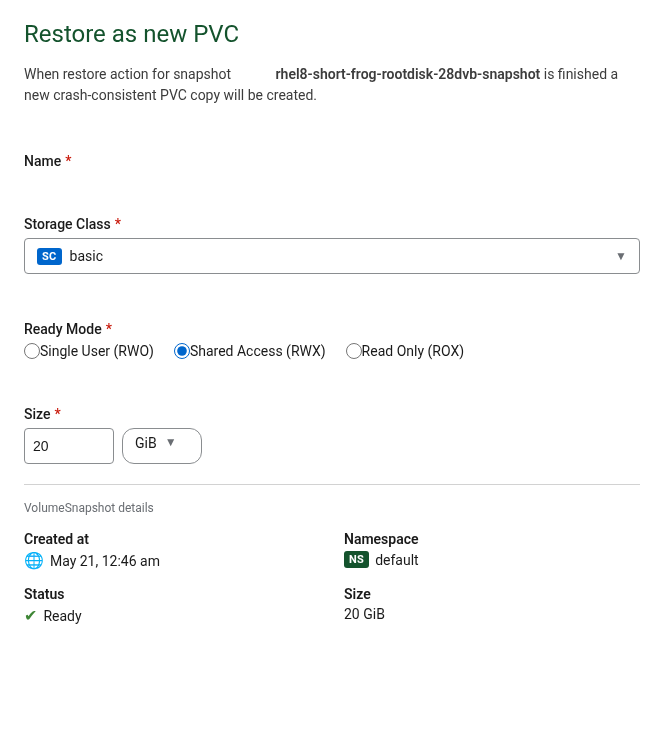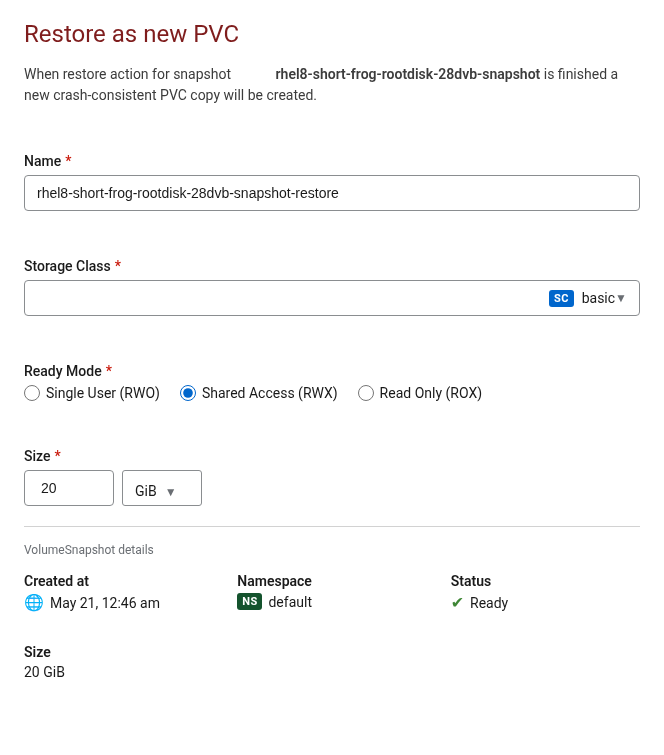--- a/index.html
+++ b/index.html
@@ -9,21 +9,21 @@
       color: #1a1a1a;
       background: #fff;
       padding: 20px 24px;
       max-width: 664px;
     }
 
     .page-title {
       font-size: 24px;
       font-weight: 400;
       margin-bottom: 16px;
-      color: #7f1d1d;
+      color: #14532d;
     }
 
     .description {
       font-size: 14px;
       color: #3c3c3c;
       margin-bottom: 24px;
       line-height: 1.5;
     }
 
     .description strong {
@@ -66,21 +66,21 @@
       border: 1px solid #8a8d90;
       border-radius: 4px;
       padding: 6px 12px;
       font-size: 14px;
       color: #1a1a1a;
       background: #fff;
       height: 36px;
       cursor: pointer;
       display: flex;
       align-items: center;
-      justify-content: flex-end;
+      justify-content: space-between;
     }
 
     .select-display-left {
       display: flex;
       align-items: center;
       gap: 8px;
     }
 
     .sc-badge {
       background: #0066cc;
@@ -100,21 +100,20 @@
     .radio-group {
       display: flex;
       align-items: center;
       gap: 20px;
       flex-wrap: wrap;
     }
 
     .radio-option {
       display: flex;
       align-items: center;
-      gap: 6px;
       cursor: pointer;
     }
 
     .radio-option input[type="radio"] {
       width: 16px;
       height: 16px;
       cursor: pointer;
       accent-color: #0066cc;
     }
 
@@ -126,58 +125,58 @@
     .size-row {
       display: flex;
       align-items: center;
       gap: 8px;
     }
 
     .size-input {
       width: 90px;
       border: 1px solid #8a8d90;
       border-radius: 4px;
-      padding: 6px 16px;
+      padding: 6px 8px;
       font-size: 14px;
       color: #1a1a1a;
       height: 36px;
       outline: none;
     }
 
     .unit-select-display {
       border: 1px solid #8a8d90;
-      border-radius: 3px;
+      border-radius: 12px;
       padding: 6px 10px 6px 12px;
       font-size: 14px;
       color: #1a1a1a;
       background: #fff;
       height: 36px;
       cursor: pointer;
       display: flex;
-      align-items: flex-end;
+      align-items: flex-start;
       gap: 8px;
       min-width: 80px;
     }
 
     .divider {
       border: none;
       border-top: 1px solid #d2d2d2;
       margin: 8px 0 16px 0;
     }
 
     .snapshot-details-title {
       font-size: 12px;
       color: #6a6e73;
       margin-bottom: 16px;
     }
 
     .details-grid {
       display: grid;
-      grid-template-columns: 1fr 1fr 1fr;
-      gap: 32px 24px;
+      grid-template-columns: 1fr 1fr;
+      gap: 16px 24px;
     }
 
     .detail-item {}
 
     .detail-key {
       font-size: 14px;
       font-weight: 600;
       margin-bottom: 4px;
       color: #1a1a1a;
     }
@@ -218,21 +217,20 @@
 
 <p class="description">
   <span>When restore action for snapshot </span><strong>rhel8-short-frog-rootdisk-28dvb-snapshot</strong><span> is finished a new crash-consistent PVC copy will be created.</span>
 </p>
 
 <div class="field-group">
   <div class="field-label">
     <span>Name</span>
       <span class="required">*</span>
   </div>
-  <input type="text" class="text-input" value="rhel8-short-frog-rootdisk-28dvb-snapshot-restore" style="">
 </div>
 
 <div class="field-group">
   <div class="field-label">
     <span>Storage Class</span>
       <span class="required">*</span>
   </div>
   <div class="select-display">
     <div class="select-display-left">
       <span class="sc-badge">SC</span>

